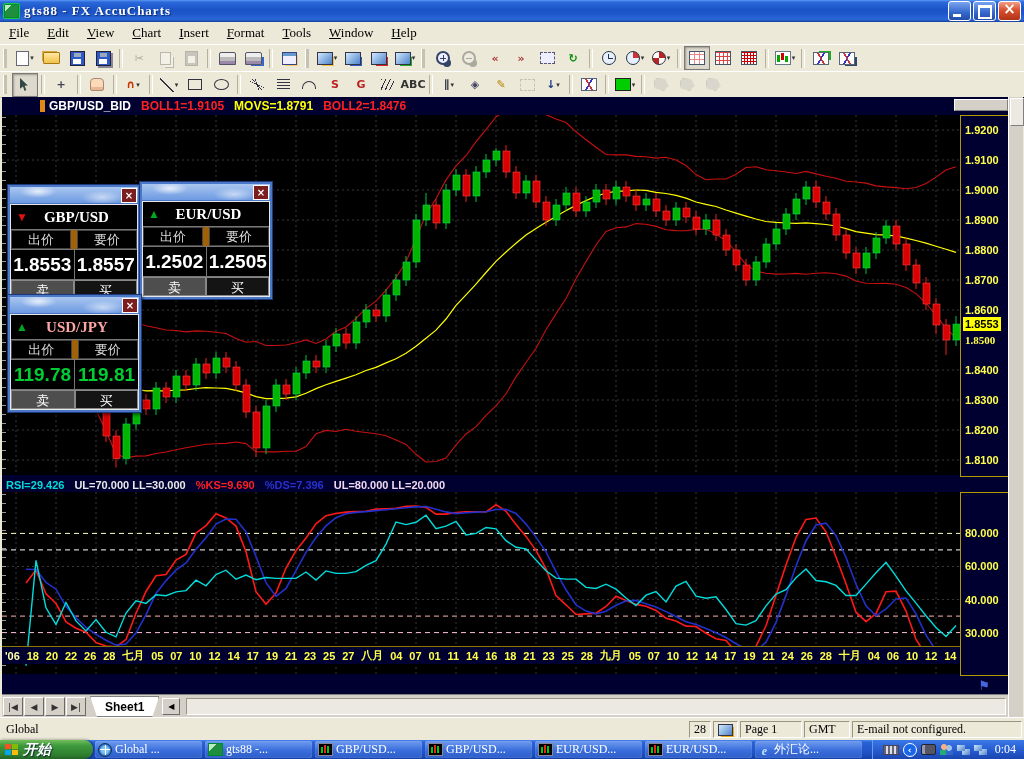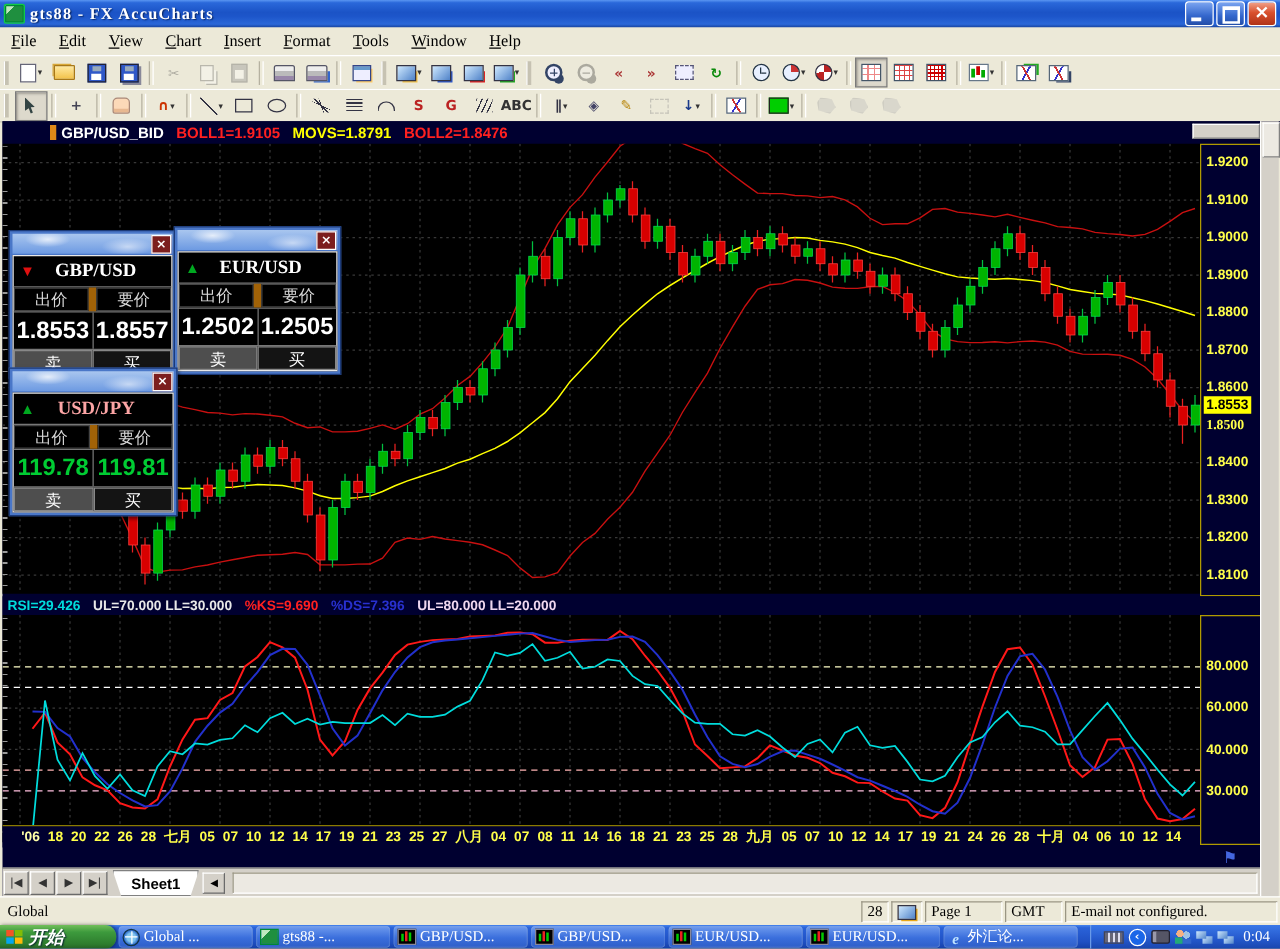--- a/index.html
+++ b/index.html
@@ -98,22 +98,22 @@
   #svg-low{position:absolute;left:0;top:395px;background:#000;}
   .axis{position:absolute;left:958px;width:47px;border:1px solid #b09a00;background:#000030;
     font:bold 11px "Liberation Sans",sans-serif;color:#ffff4a;}
   #axis-main{top:18px;height:360px;} #axis-low{top:395px;height:182px;}
   .axlab{position:absolute;left:4px;height:13px;}
   .axtag{position:absolute;left:2px;background:#ffff00;color:#000;padding:0 2px;height:14px;line-height:14px;}
   .ticks{position:absolute;left:0;width:4px;background:repeating-linear-gradient(180deg,#999 0 1px,transparent 1px 9px);}
   #ticks-main{top:20px;height:358px;} #ticks-low{top:397px;height:180px;}
   #mini-hscroll{position:absolute;left:952px;top:2px;width:52px;height:10px;background:#d4d0c8;
     border:1px solid;border-color:#fff #808080 #808080 #fff;}
-  #xaxis{position:absolute;left:0;top:563px;width:958px;height:18px;background:#000030;border-top:1px solid #8a7a00;
-    display:flex;justify-content:space-between;align-items:center;padding:0 15px;box-sizing:border-box;
+  #xaxis{position:absolute;left:0;top:549px;width:958px;height:18px;background:#000030;border-top:1px solid #8a7a00;
+    display:flex;justify-content:space-between;align-items:center;padding:0 3px;box-sizing:border-box;
     font:bold 11px "Liberation Sans",sans-serif;color:#ffff4a;white-space:nowrap;}
   #xaxis .xlab:first-child{color:#ffffa8;}
   #flagzone{position:absolute;left:958px;top:579px;width:48px;height:18px;background:#000030;
     display:flex;align-items:center;justify-content:center;color:#4466e0;font-size:13px;}
   
   #sheetbar{position:absolute;left:0;top:597px;width:1006px;height:23px;background:#d4d0c8;border-top:1px solid #808080;
     display:flex;align-items:center;font:bold 12px "Liberation Sans",sans-serif;}
   .navbtn{width:18px;height:17px;margin-left:1px;background:#d4d0c8;border:1px solid;border-color:#fff #6a6a6a #6a6a6a #fff;
     font:9px "DejaVu Sans",sans-serif;color:#333;display:inline-flex;align-items:center;justify-content:center;}
   #sheettab{height:19px;margin-left:4px;padding:0 14px;background:#fff;color:#000;display:flex;align-items:center;
@@ -738,21 +738,21 @@
         <span class="xlab">14</span>
         <span class="xlab">17</span>
         <span class="xlab">19</span>
         <span class="xlab">21</span>
         <span class="xlab">23</span>
         <span class="xlab">25</span>
         <span class="xlab">27</span>
         <span class="xlab">八月</span>
         <span class="xlab">04</span>
         <span class="xlab">07</span>
-        <span class="xlab">08</span>
+        <span class="xlab">01</span>
         <span class="xlab">11</span>
         <span class="xlab">14</span>
         <span class="xlab">16</span>
         <span class="xlab">18</span>
         <span class="xlab">21</span>
         <span class="xlab">23</span>
         <span class="xlab">25</span>
         <span class="xlab">28</span>
         <span class="xlab">九月</span>
         <span class="xlab">05</span>

